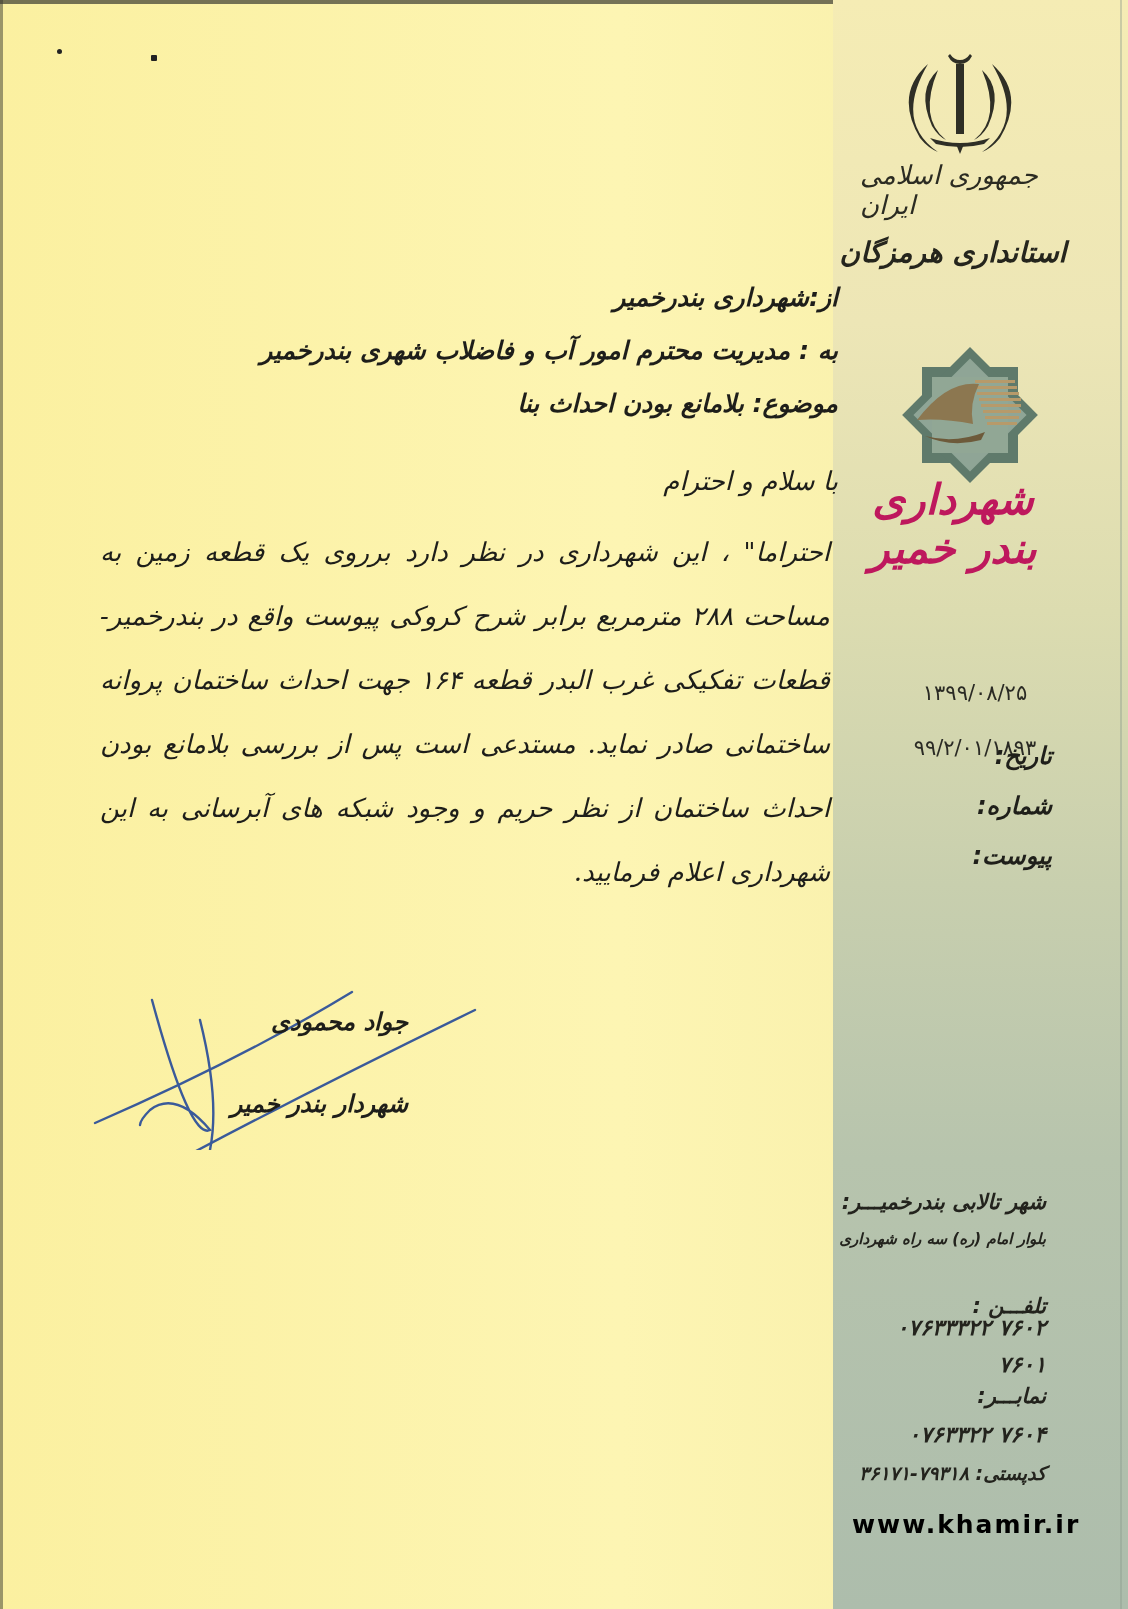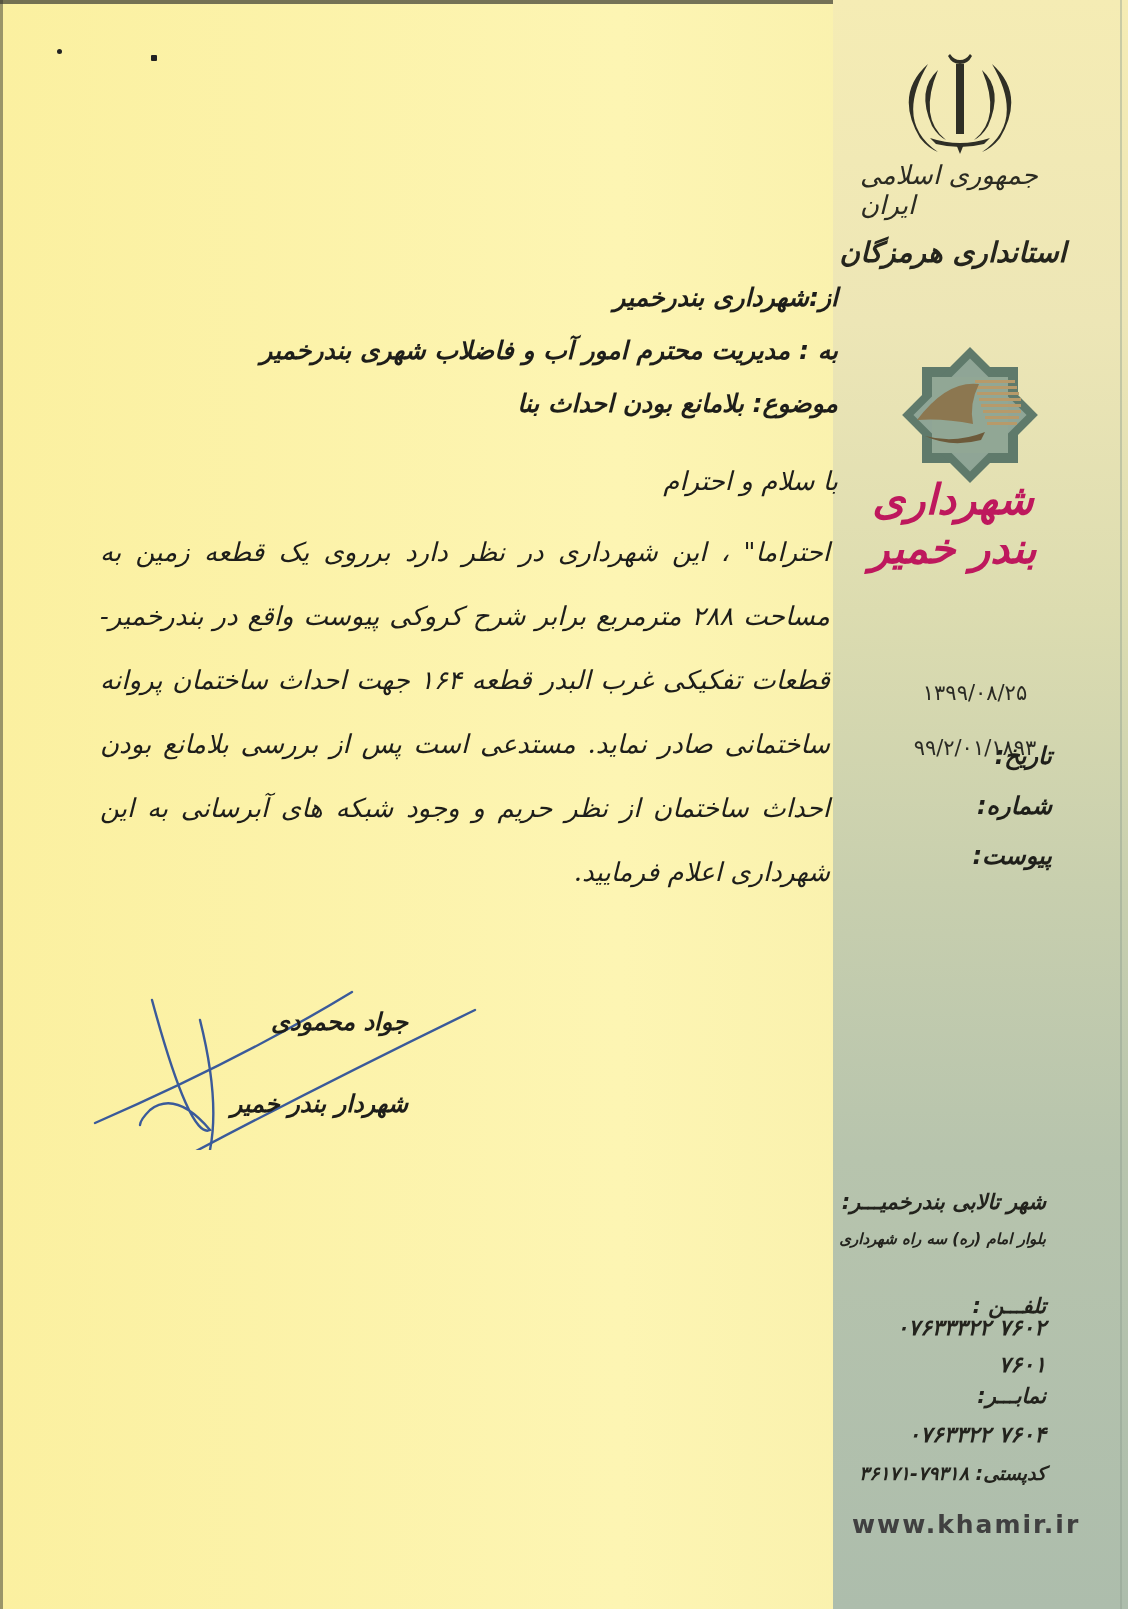--- a/index.html
+++ b/index.html
@@ -35,21 +35,21 @@
   .meta-label { position:absolute; right:76px; font-size:24px; font-weight:bold; color:#1f1f1a; }
 
   .header-line { position:absolute; right:290px; font-size:25px; font-weight:bold; white-space:nowrap; }
   .body-text { position:absolute; left:100px; width:730px; font-family:"DejaVu Serif", serif; font-size:26px; line-height:64px; text-align:justify; text-align-last:right; }
   .greeting { position:absolute; right:290px; top:466px; font-family:"DejaVu Serif", serif; font-size:26px; }
 
   .sig-name { position:absolute; right:720px; font-size:24px; font-weight:bold; white-space:nowrap; }
   .signature { position:absolute; left:90px; top:950px; width:390px; height:200px; }
 
   .contact { position:absolute; right:82px; font-weight:bold; white-space:nowrap; color:#23231d; }
-  .website { position:absolute; left:852px; top:1480px; width:210px; font-size:25px; font-weight:bold; letter-spacing:2px; text-align:center; color:#404040; font-family:"DejaVu Sans", sans-serif; }
+  .website { position:absolute; left:852px; top:1480px; width:210px; font-size:25px; font-weight:bold; letter-spacing:2px; text-align:center; color:#000000; font-family:"DejaVu Sans", sans-serif; }
 </style>
 </head>
 <body>
 
 <div class="page"></div>
 <div class="top-edge"></div>
 <div class="left-edge"></div>
 <div class="dot" style="left:57px;top:49px;width:5px;height:5px;"></div>
 <div class="dot" style="left:151px;top:55px;width:6px;height:6px;border-radius:1px;"></div>
 

